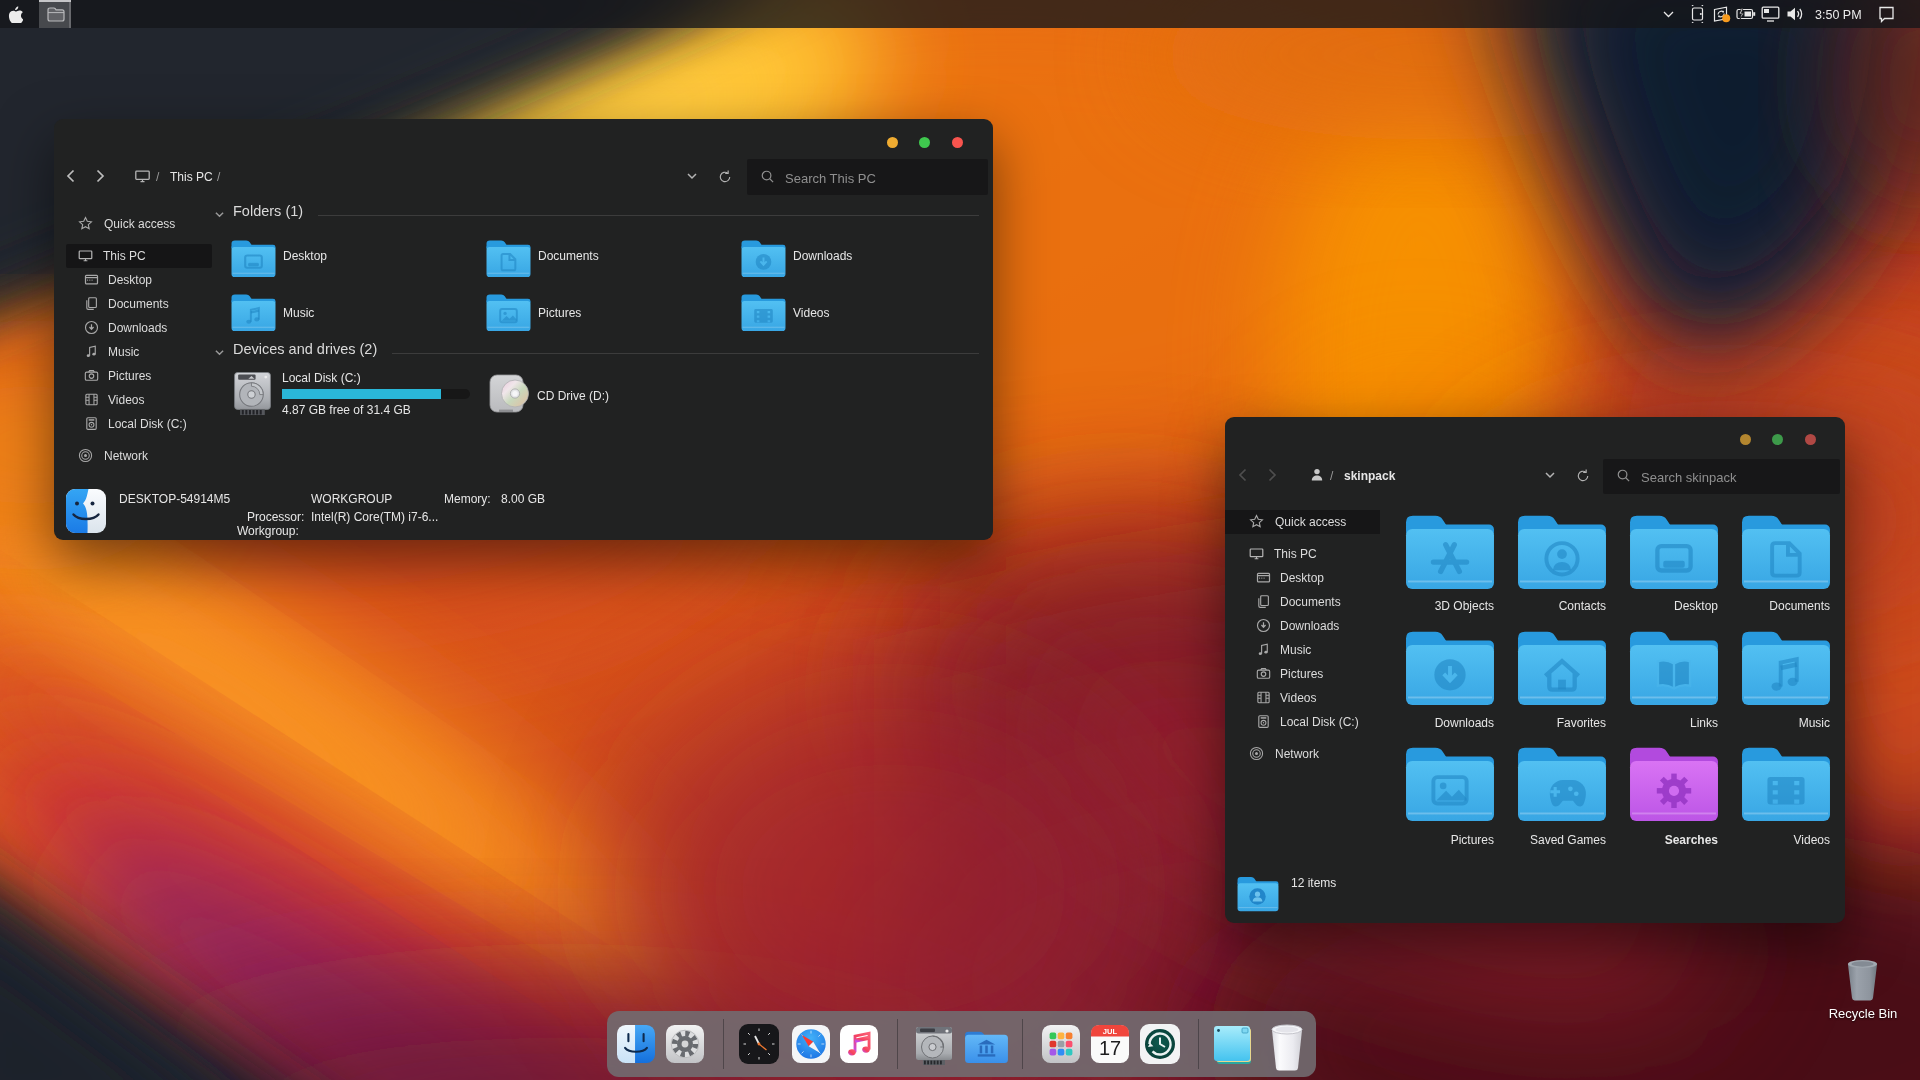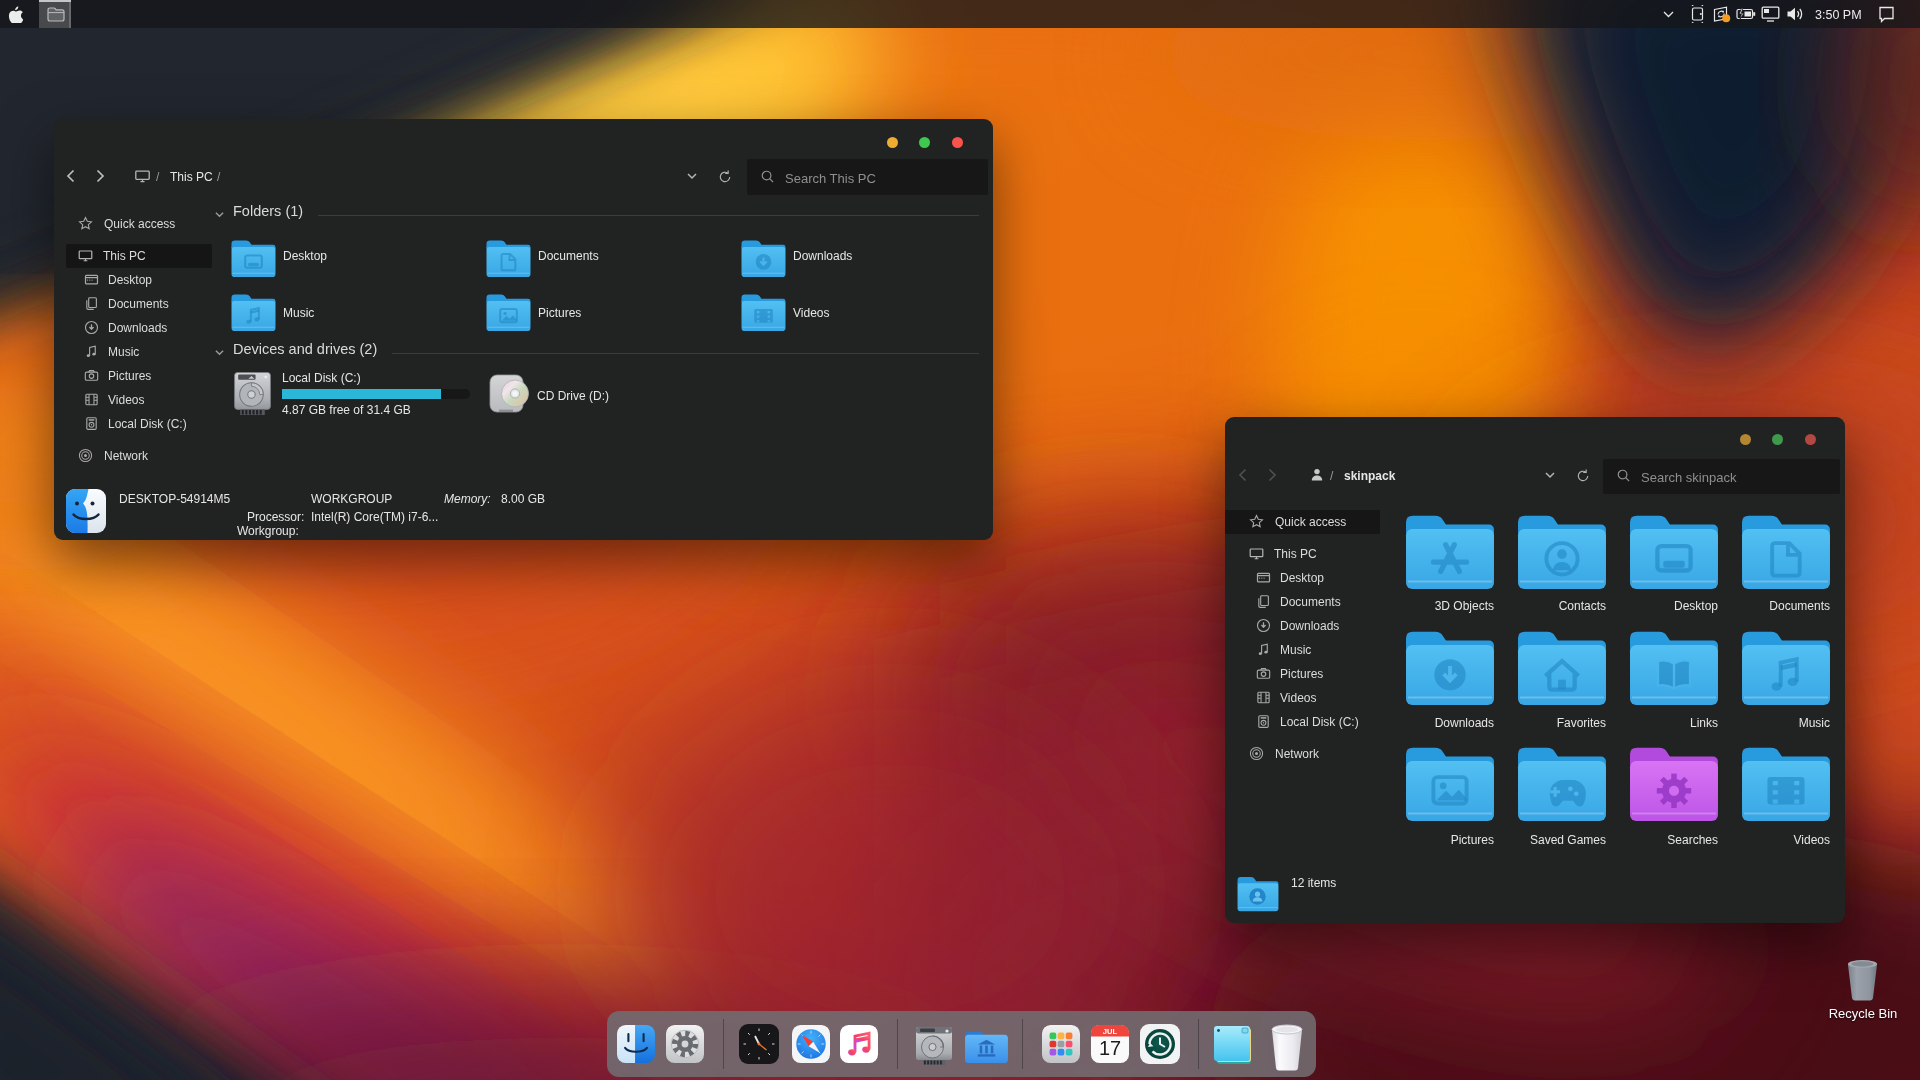--- a/index.html
+++ b/index.html
@@ -509,21 +509,21 @@
 <rect width="40" height="44" fill="url(#fwht)"></rect>
 <path d="M0 0 H22.5 C21 6 21 10 17 14.5 C21 19 22 25 21.5 44 H0 Z" fill="url(#fblu)"></path>
 </g>
 <circle cx="11" cy="14.5" r="2" fill="#16253e"></circle>
 <circle cx="26.5" cy="14.5" r="2" fill="#16253e"></circle>
 <path d="M7.5 25.5 c5 6 20 6 25 0" stroke="#16253e" stroke-width="2.4" stroke-linecap="round" fill="none"></path>
 </svg>
 <div class="lbl" style="left:65px;top:373px;">DESKTOP-54914M5</div>
 <div class="lbl" style="left:183px;top:373px;margin-top:32px;">Workgroup:</div>
 <div class="lbl" style="left:257px;top:373px;">WORKGROUP</div>
-<div class="lbl" style="left:390px;top:373px;font-style:italic;">Memory:</div>
+<div class="lbl" style="left:390px;top:373px;">Memory:</div>
 <div class="lbl" style="left:447px;top:373px;">8.00 GB</div>
 <div class="lbl" style="left:193px;top:391px;">Processor:</div>
 <div class="lbl" style="left:257px;top:391px;text-align:center;">Intel(R) Core(TM) i7-6...</div>
 </div>
 
 <div class="win" id="w2" style="left:1225px;top:417px;width:620px;height:506px;">
 <div class="tl" style="left:515px;top:17px;background:#b3862f;"></div>
 <div class="tl" style="left:547px;top:17px;background:#3d9a4a;"></div>
 <div class="tl" style="left:580px;top:17px;background:#b04844;"></div>
 <svg class="abs" style="left:9px;top:49px" width="18" height="18" viewBox="0 0 18 18">
@@ -658,21 +658,21 @@
 <div class="glabel" style="left:181px;top:416px;width:88px;">Pictures</div>
 <svg class="abs" style="left:290px;top:322px" width="94" height="86" viewBox="0 0 48 44">
       <use href="#fbase"></use>
       <use href="#ggame"></use>
     </svg>
 <div class="glabel" style="left:293px;top:416px;width:88px;">Saved Games</div>
 <svg class="abs" style="left:402px;top:322px" width="94" height="86" viewBox="0 0 48 44">
       <use href="#fbaseP"></use>
       <use href="#ggear"></use>
     </svg>
-<div class="glabel" style="left:405px;top:416px;width:88px;">Searches</div>
+<div class="glabel" style="left:405px;top:416px;width:88px;font-weight:bold;">Searches</div>
 <svg class="abs" style="left:514px;top:322px" width="94" height="86" viewBox="0 0 48 44">
       <use href="#fbase"></use>
       <use href="#gvid"></use>
     </svg>
 <div class="glabel" style="left:517px;top:416px;width:88px;">Videos</div>
 
 <svg class="abs" style="left:11px;top:456px" width="44" height="40" viewBox="0 0 48 44">
       <use href="#fbase"></use>
     </svg>
 <svg class="abs" style="left:23px;top:470px" width="19" height="19" viewBox="0 0 19 19">

